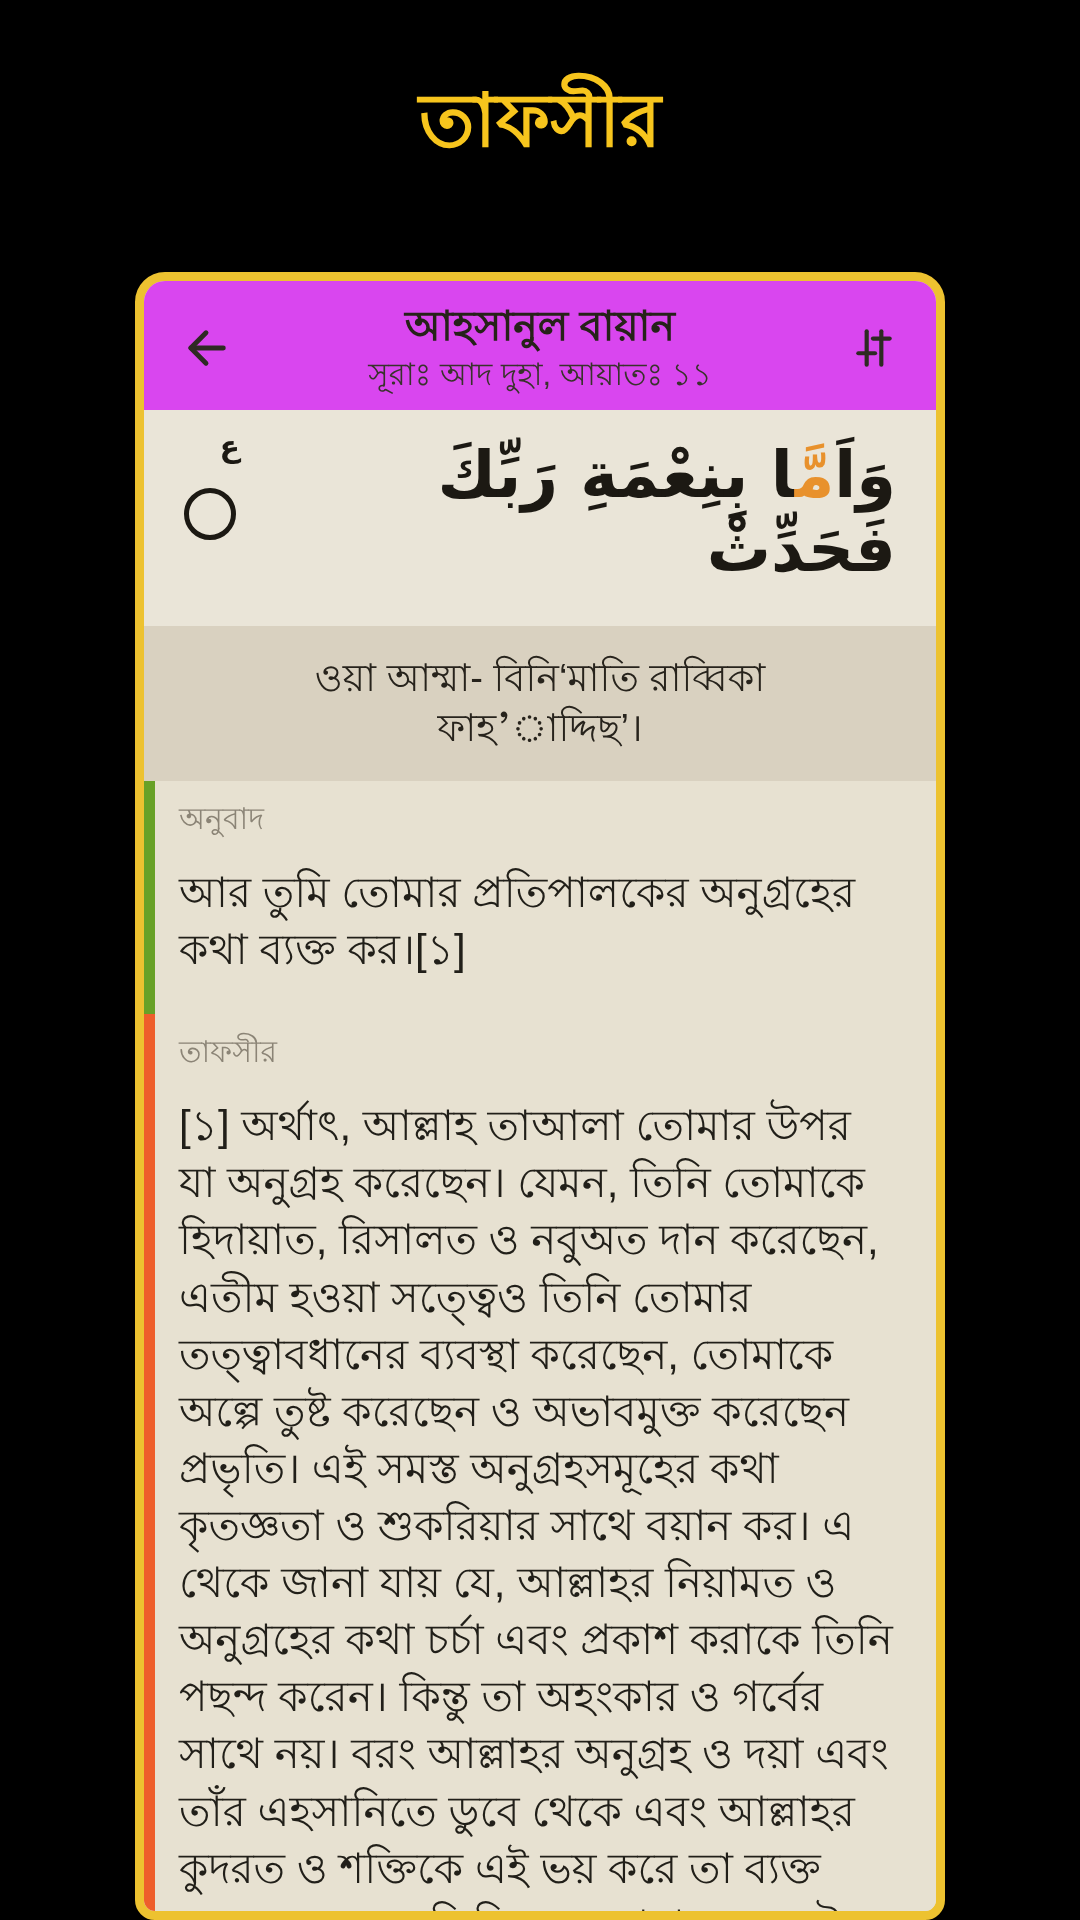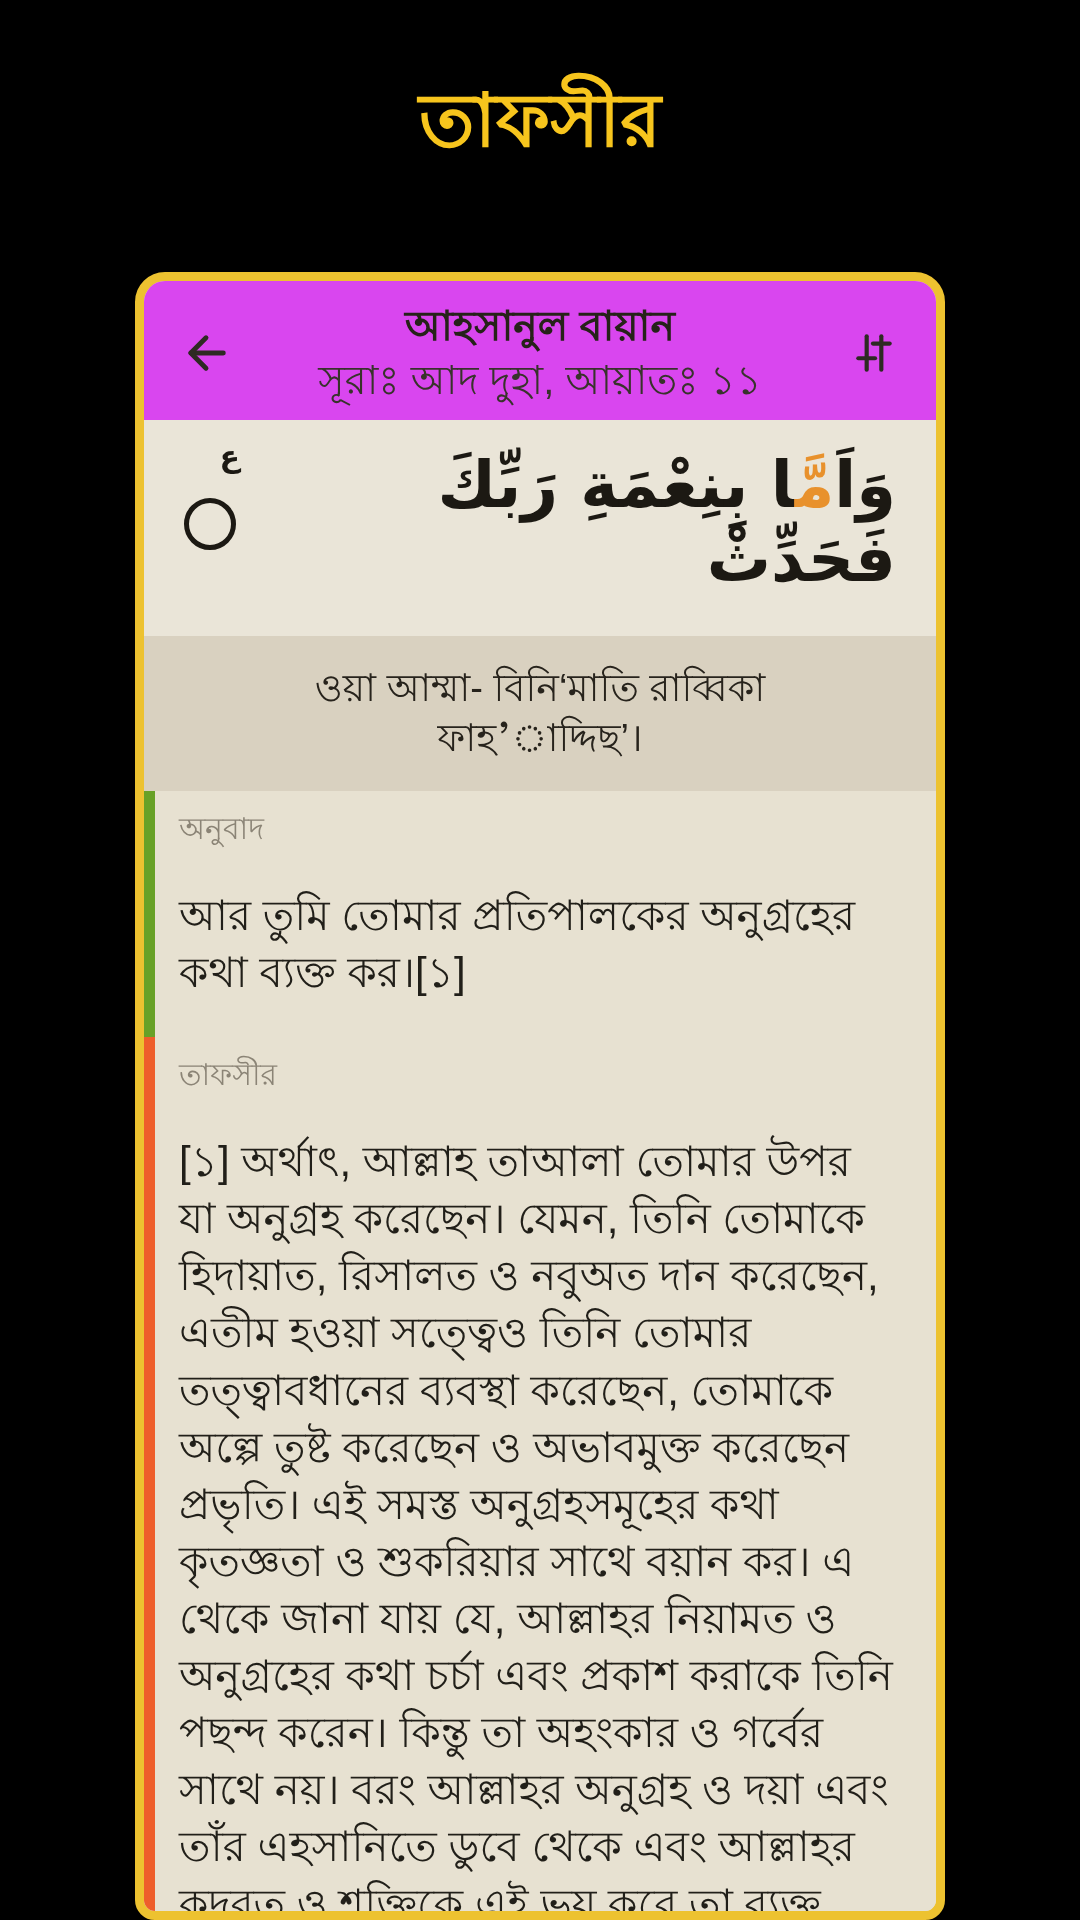--- a/index.html
+++ b/index.html
@@ -47,21 +47,21 @@
     cursor:pointer;
   }
   .header-text{flex:1;text-align:center;min-width:0;}
   .header-title{
     font-size:41px;
     font-weight:bold;
     color:#262219;
     line-height:1.15;
   }
   .header-subtitle{
-    font-size:40px;
+    font-size:31px;
     color:#38332b;
     margin-top:8px;
     line-height:1.1;
   }
   
   .arabic-section{
     background:#eae5d8;
     flex:none;
     min-height:196px;
     box-sizing:border-box;
@@ -118,21 +118,21 @@
     padding:20px 42px 36px 24px;
   }
   .translation-block{border-left-color:#68a127;}
   .tafsir-block{border-left-color:#ee5e2b;padding-bottom:54px;}
   .block-label{
     font-size:30px;
     color:#8b8476;
     line-height:1.2;
   }
   .block-text{
-    margin-top:40px;
+    margin-top:27px;
     font-size:42px;
     line-height:1.36;
     color:#211f19;
   }
   svg.stroke-icon{display:block;}
 </style>
 </head>
 <body>
 
 <div class="page-title">তাফসীর</div>

